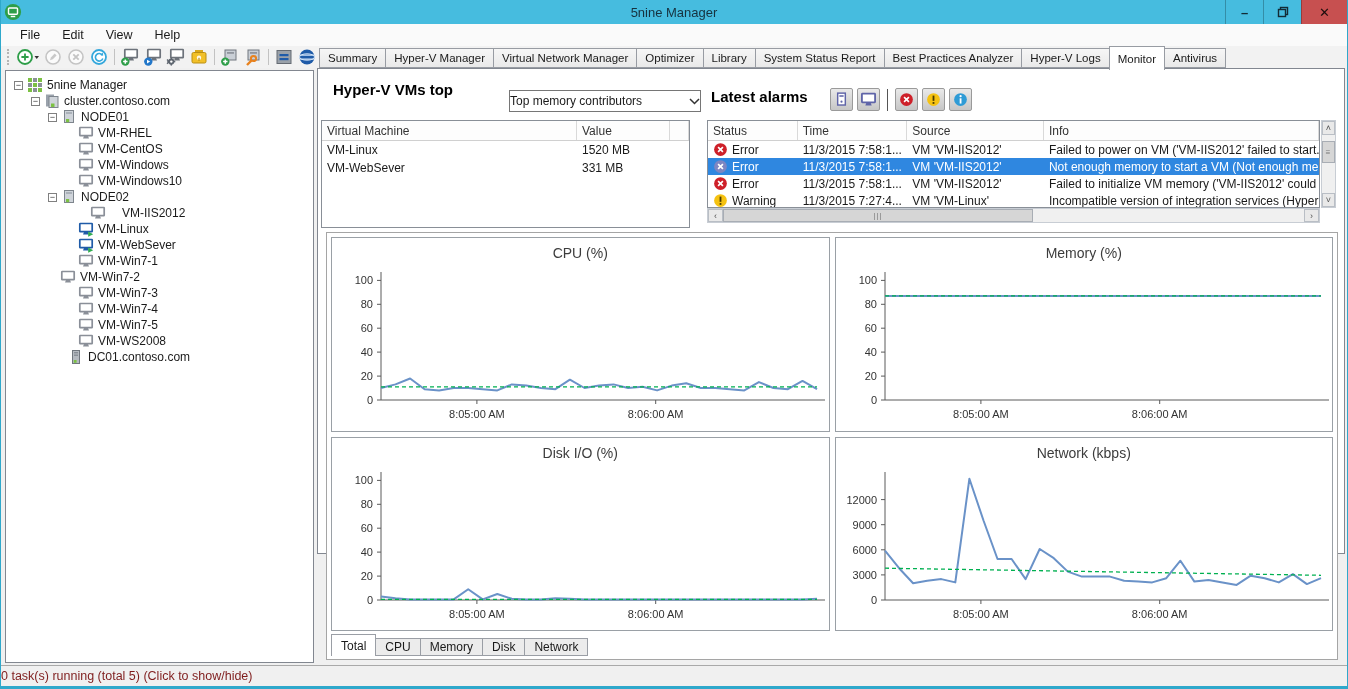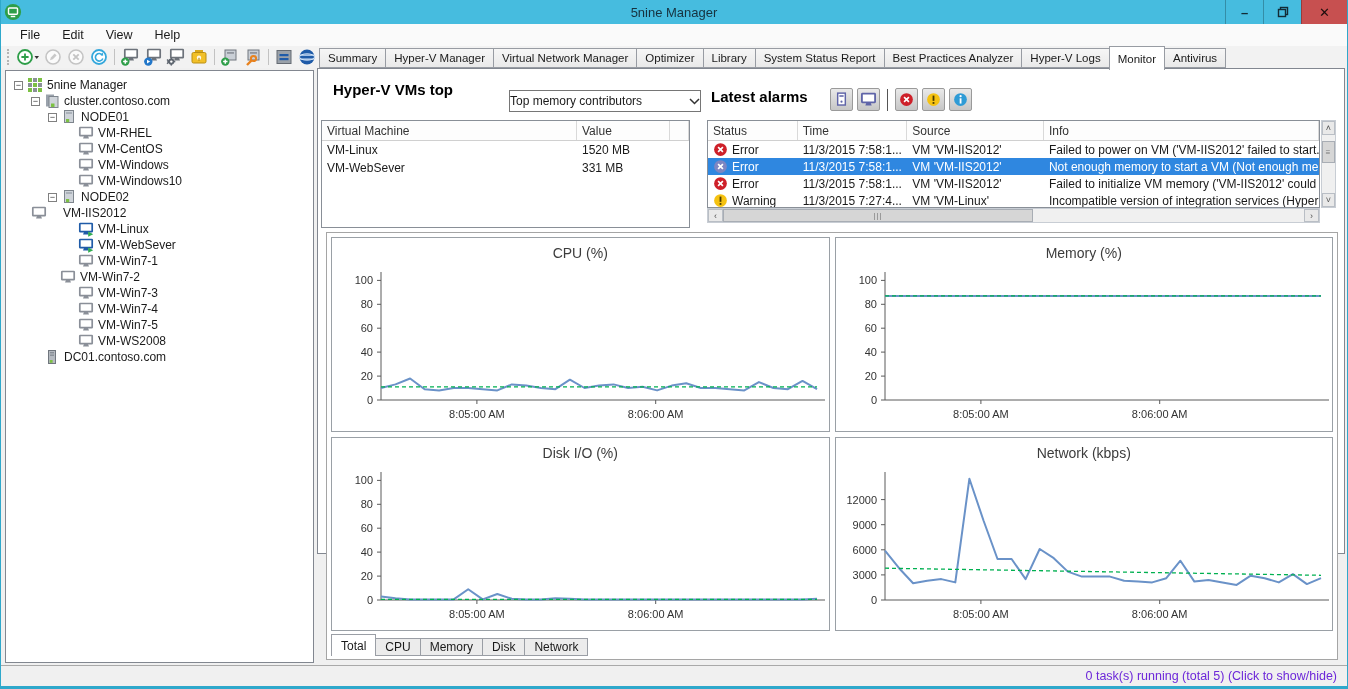--- a/index.html
+++ b/index.html
@@ -71,21 +71,21 @@
   .charts-grid { position:absolute; left:4px; top:4px; right:4px; bottom:28px; display:grid;
                  grid-template-columns:1fr 1fr; grid-template-rows:1fr 1fr; gap:5px; }
   .chart-box { border:1px solid #9aa0a6; background:#fff; position:relative; overflow:hidden; }
   .chart-title { text-align:center; padding-top:7px; font-size:14px; color:#3c3c3c; height:28px; }
   .chart-tabs { position:absolute; left:4px; bottom:3px; display:flex; align-items:flex-end; height:22px; }
   .ctab { height:18px; padding:0 9px; display:flex; align-items:center; font-size:12px;
           background:#ececec; border:1px solid #9a9ea5; margin-right:-1px; }
   .ctab.active { height:22px; background:#fff; border-bottom:none; z-index:2; position:relative; }
 
   
-  .statusbar { height:21px; border-top:1px solid #a9a9a9; background:#f0f0f0; display:flex; align-items:center; justify-content:flex-end; padding-right:10px; font-size:12.5px; color:#6d28d9; }
+  .statusbar { height:21px; border-top:1px solid #a9a9a9; background:#f0f0f0; display:flex; align-items:center; justify-content:flex-start; padding-right:10px; font-size:12.5px; color:#7f1d1d; }
 </style>
 </head>
 <body>
 
 <div class="window">
 
   <div class="titlebar">
     <span class="app-logo">
       <svg width="18" height="18" viewBox="0 0 20 20">
           <circle cx="10" cy="10" r="9" fill="#2e9e49"></circle>
@@ -332,21 +332,21 @@
           <span class="expander">−</span>
           <span class="tree-icon">
             <svg width="16" height="16" viewBox="0 0 16 16">
               <rect x="3.5" y="1.5" width="9" height="12" fill="#cfd4da" stroke="#7e858d"></rect>
               <rect x="5" y="3" width="6" height="2" fill="#aab1b9"></rect>
               <rect x="5" y="10" width="3.2" height="3.2" fill="#7cc143"></rect>
             </svg>
           </span>
           <span class="tree-label">NODE02</span>
         </div>
-        <div class="tree-row" style=" gap: 12px;">
+        <div class="tree-row" style="padding-left: 59px; gap: 12px;">
           <span class="exp-spacer"></span>
           <span class="tree-icon">
             <svg width="16" height="16" viewBox="0 0 16 16">
               <rect x="1.8" y="2.5" width="12.4" height="8.2" rx="0.5" fill="#fff" stroke="#8a8f98" stroke-width="1.7"></rect>
               <path d="M5 13.6h6l-1-2.6H6z" fill="#8a8f98"></path>
             </svg>
           </span>
           <span class="tree-label">VM-IIS2012</span>
         </div>
         <div class="tree-row" style="padding-left: 59px;">
@@ -424,21 +424,21 @@
         <div class="tree-row" style="padding-left: 59px;">
           <span class="exp-spacer"></span>
           <span class="tree-icon">
             <svg width="16" height="16" viewBox="0 0 16 16">
               <rect x="1.8" y="2.5" width="12.4" height="8.2" rx="0.5" fill="#fff" stroke="#8a8f98" stroke-width="1.7"></rect>
               <path d="M5 13.6h6l-1-2.6H6z" fill="#8a8f98"></path>
             </svg>
           </span>
           <span class="tree-label">VM-WS2008</span>
         </div>
-        <div class="tree-row" style="padding-left: 25px;">
+        <div class="tree-row" style="padding-left: 25px; margin-left: 24px;">
           <span class="exp-spacer"></span>
           <span class="tree-icon">
             <svg width="16" height="16" viewBox="0 0 16 16">
               <rect x="4.5" y="1.5" width="7" height="13" fill="#b5bac1" stroke="#70767e"></rect>
               <rect x="6" y="3" width="4" height="1.4" fill="#878d95"></rect>
               <rect x="6" y="5.5" width="4" height="1.4" fill="#878d95"></rect>
               <rect x="5.8" y="11" width="2.8" height="2.8" fill="#7cc143"></rect>
             </svg>
           </span>
           <span class="tree-label">DC01.contoso.com</span>

